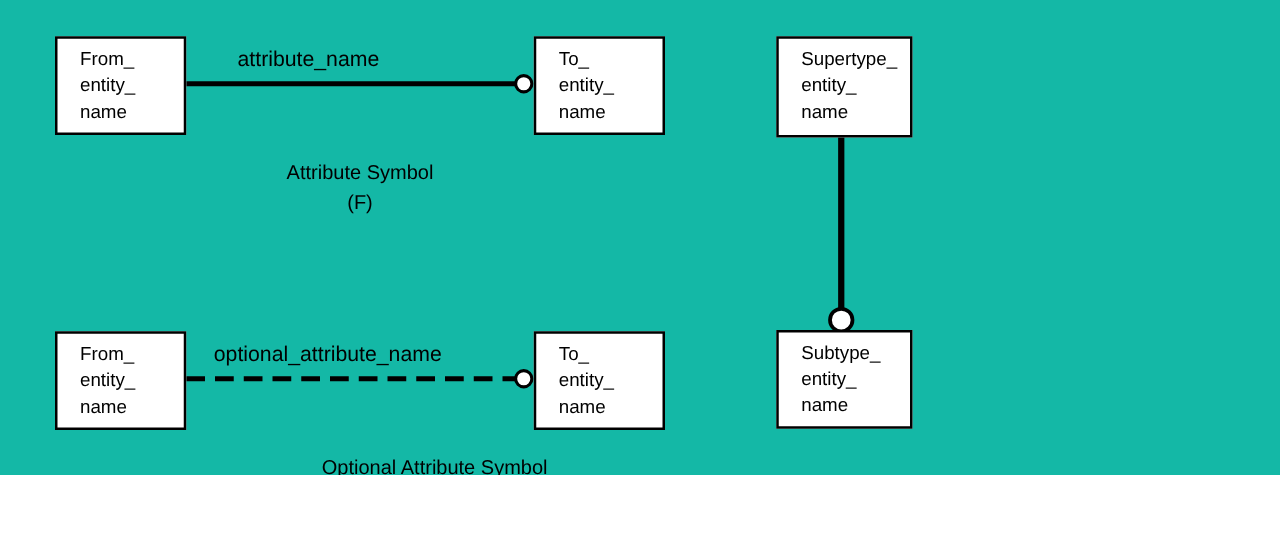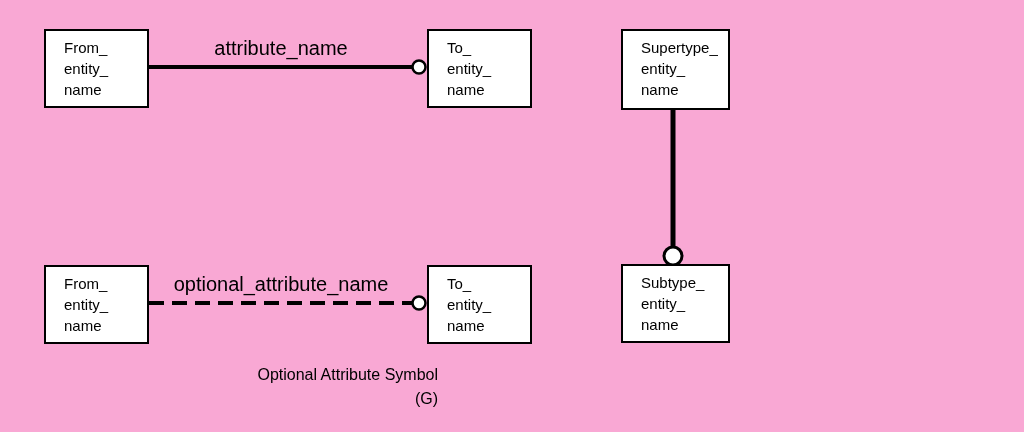--- a/index.html
+++ b/index.html
@@ -8,42 +8,42 @@
     padding: 0;
     background: #ffffff;
   }
   body {
     font-family: "Liberation Sans", sans-serif;
     color: #000000;
   }
   #canvas {
     position: relative;
     width: 1024px;
-    height: 432px;
-    background: #f9a8d4;
+    height: 380px;
+    background: #14b8a6;
     overflow: hidden;
   }
   .entity-box {
     position: absolute;
     box-sizing: border-box;
     border: 2px solid #000000;
     background: #ffffff;
     font-size: 15px;
     line-height: 21px;
     color: #000000;
     padding: 6px 0 0 18px;
     white-space: pre-line;
     z-index: 3;
   }
   .edge-label {
     position: absolute;
-    font-size: 20px;
+    font-size: 17px;
     line-height: 18px;
     color: #000000;
-    text-align: center;
+    text-align: left;
     background: transparent;
     z-index: 4;
     white-space: nowrap;
   }
   .caption {
     position: absolute;
     font-size: 16px;
     line-height: 24px;
     color: #000000;
     text-align: center;
@@ -80,20 +80,22 @@
   <div class="entity-box" style="left:44px; top:29px; width:105px; height:79px;">From_
 entity_
 name</div>
 
   <div class="edge-label" style="left:190px; top:39px; width:182px;">attribute_name</div>
 
   <div class="entity-box" style="left:427px; top:29px; width:105px; height:79px;">To_
 entity_
 name</div>
 
+  <div class="caption" style="left:138px; top:127px; width:300px;">Attribute Symbol
+(F)</div>
 
   <div class="entity-box" style="left:44px; top:265px; width:105px; height:79px;">From_
 entity_
 name</div>
 
   <div class="edge-label" style="left:171px; top:275px; width:220px;">optional_attribute_name</div>
 
   <div class="entity-box" style="left:427px; top:265px; width:105px; height:79px;">To_
 entity_
 name</div>

